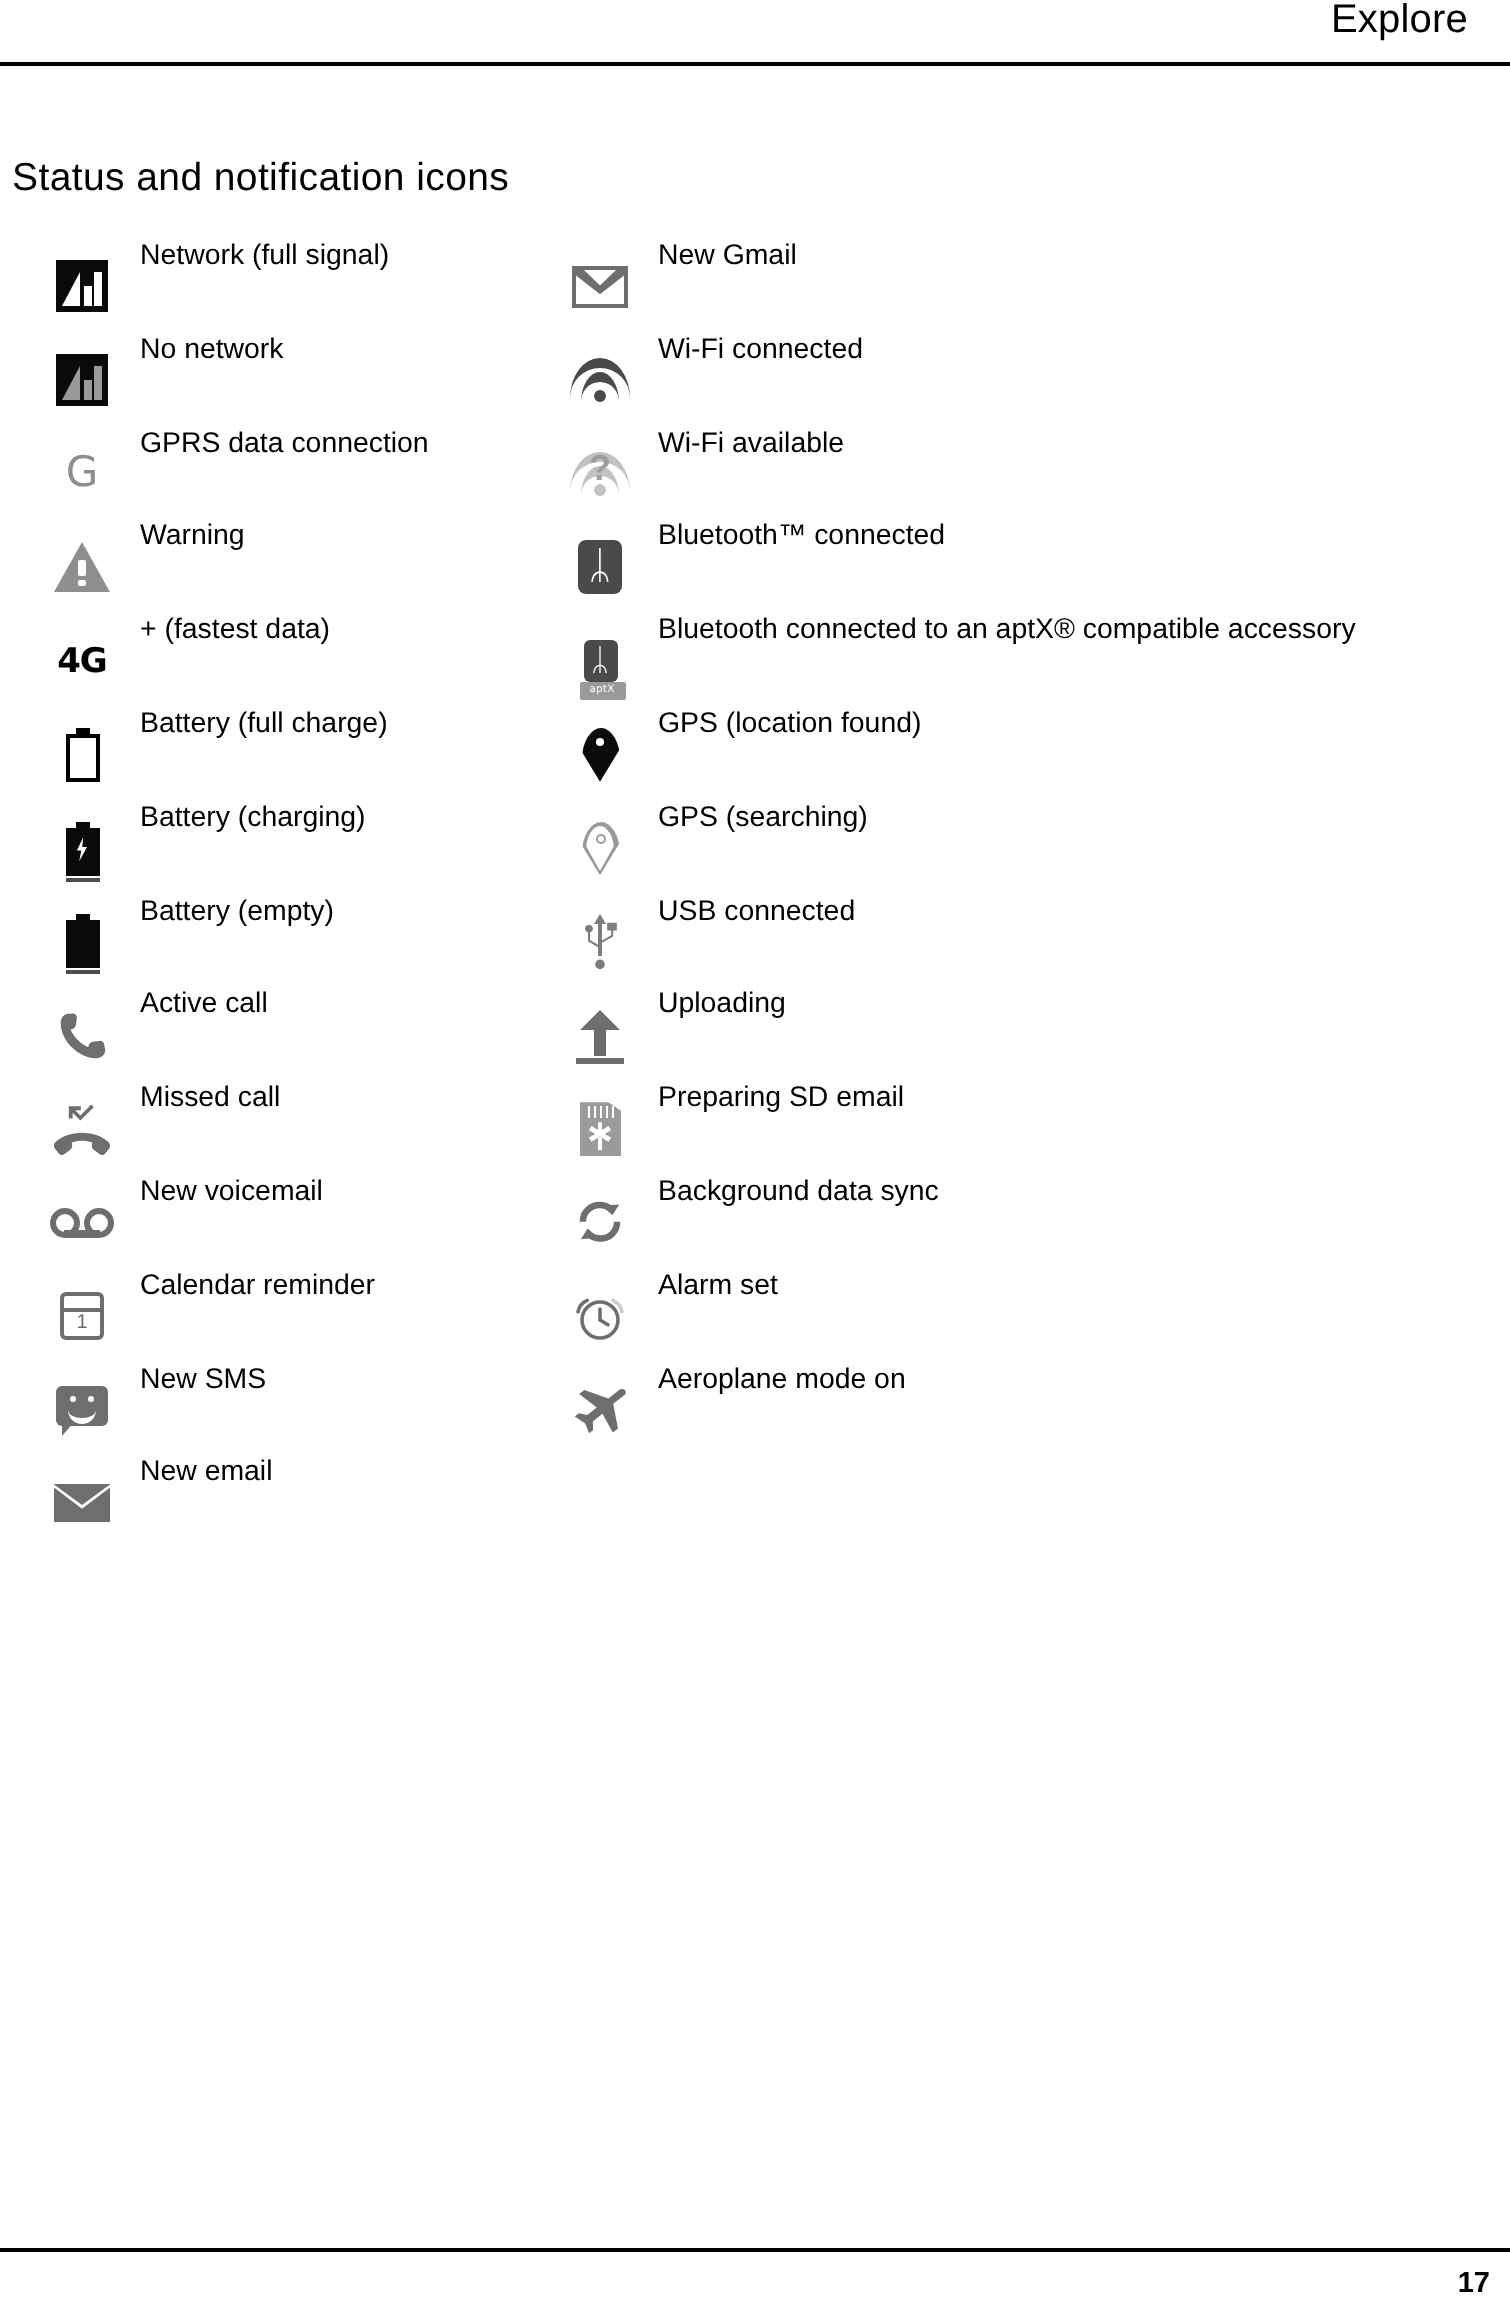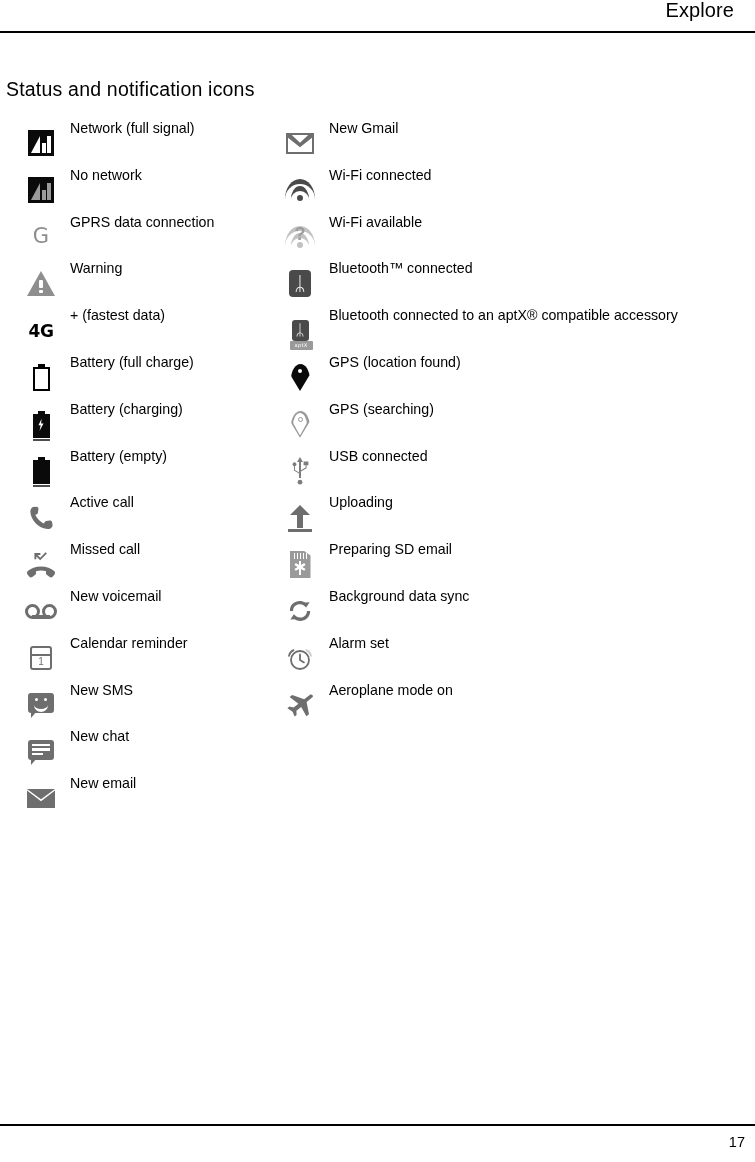--- a/index.html
+++ b/index.html
@@ -72,21 +72,21 @@
     position:absolute;left:0;top:1124px;width:755px;height:2px;background:#000;
   }
   .footer-text{
     position:absolute;left:10px;top:1142px;
     transform:translateY(-50%);
     font-size:13.6px;font-weight:bold;letter-spacing:-.1px;white-space:nowrap;
   }
   .footer-page{
     position:absolute;right:10px;top:1142px;
     transform:translateY(-50%);
-    font-size:14.5px;font-weight:normal;
+    font-size:14.5px;font-weight:bold;
   }
 
   
   .ic{position:relative;display:block;}
 
   
   .ic-signal{width:26px;height:26px;background:#0a0a0a;position:relative;}
   .ic-signal .tri{
     position:absolute;left:3px;bottom:3px;width:9px;height:17px;
   }
@@ -406,32 +406,20 @@
               <span class="tail"></span>
             <span class="eye eyeL"></span>
               <span class="eye eyeR"></span>
             <span class="smile"></span>
           </span>
         </div>
         <div class="cell-label">New SMS</div>
       </div>
 
 
-      <div class="row">
-        <div class="cell-icon">
-          <span class="ic ic-bub">
-            <span class="box"></span>
-              <span class="tail"></span>
-            <span class="ln l1"></span>
-              <span class="ln l2"></span>
-              <span class="ln l3"></span>
-          </span>
-        </div>
-        <div class="cell-label">New chat</div>
-      </div>
 
       <div class="row">
         <div class="cell-icon">
           <span class="ic ic-env">
               <span class="fold"></span>
             </span>
         </div>
         <div class="cell-label">New email</div>
       </div>
 

